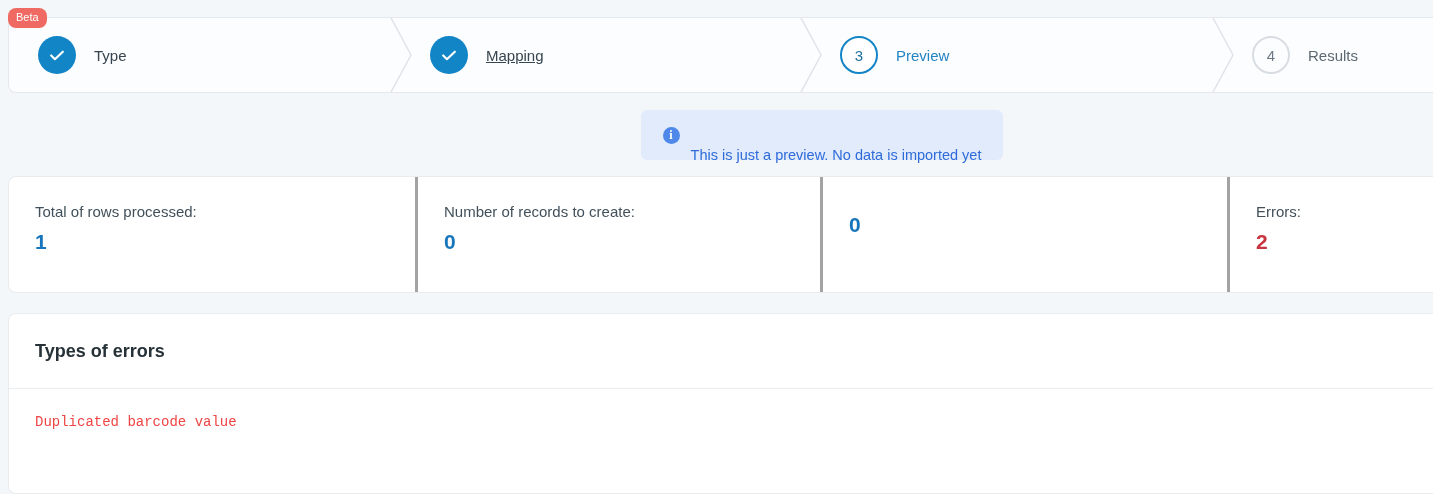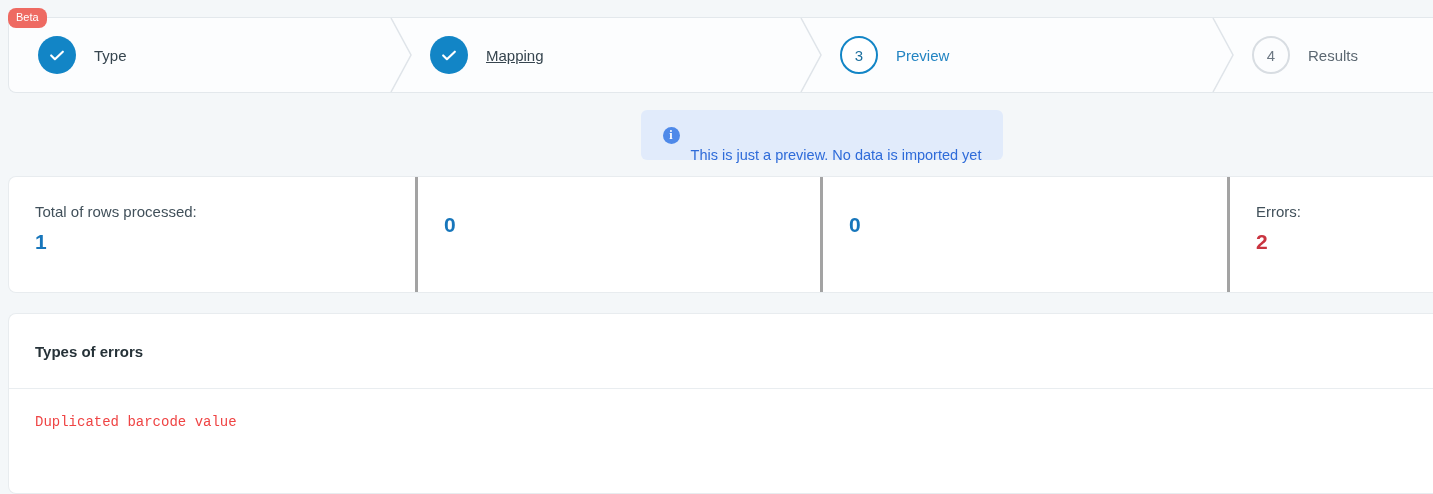--- a/index.html
+++ b/index.html
@@ -88,21 +88,21 @@
   .errors {
     position:absolute; left:8px; top:313px; width:1435px; height:181px;
     background:#ffffff;
     border:1px solid #e8ecef; border-right:none;
     border-radius:8px 0 0 8px;
   }
   .errors-head {
     height:75px; display:flex; align-items:center; padding-left:26px;
     border-bottom:1px solid #e9edf0;
   }
-  .errors-title { font-size:15px; font-weight:700; color:#263238; }
+  .errors-title { font-size:18px; font-weight:700; color:#263238; }
   .errors-list { padding:17px 26px 0; }
   .error-row { height:32px; line-height:32px; font-size:14px; color:#ef4444;font-family:Liberation Mono, monospace; }
 </style>
 </head>
 <body>
 
 <div class="beta">Beta</div>
 
 <div class="stepper">
 
@@ -153,20 +153,21 @@
   <span class="info-icon">i</span>
   <span class="banner-text">This is just a preview. No data is imported yet</span>
 </div>
 
 <div class="stats">
   <div class="stat c1">
     <div class="stat-label">Total of rows processed:</div>
     <div class="stat-value v-blue">1</div>
   </div>
   <div class="stat c2">
+    <div class="stat-label">Number of records to create:</div>
     <div class="stat-value v-blue">0</div>
   </div>
   <div class="stat c3">
     <div class="stat-value v-blue">0</div>
   </div>
   <div class="stat c4">
     <div class="stat-label">Errors:</div>
     <div class="stat-value v-red">2</div>
   </div>
 </div>

